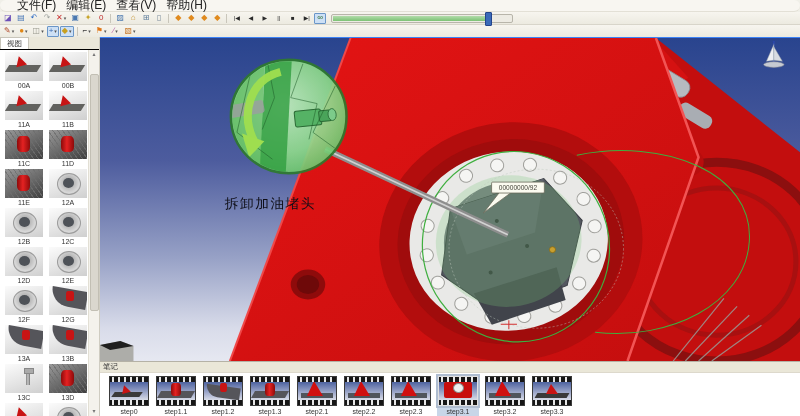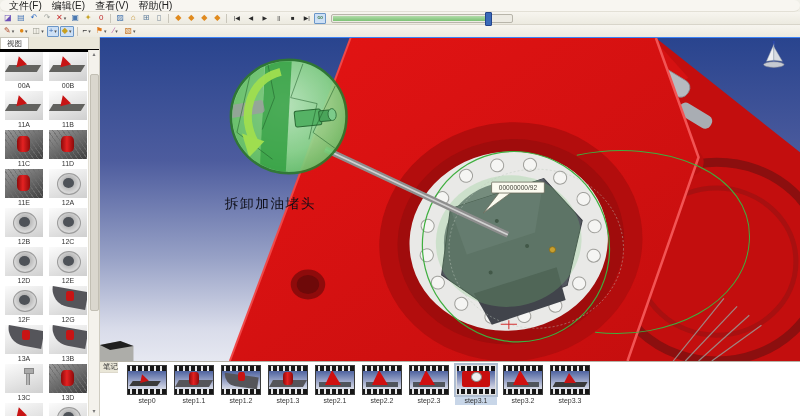--- a/index.html
+++ b/index.html
@@ -1,38 +1,38 @@
 <!DOCTYPE html>
 <html><head>
 <meta charset="utf-8">
 <style>
   html,body{margin:0;padding:0;background:#888;}
   .window{position:relative;width:800px;height:416px;background:#F0EFE8;overflow:hidden;
           font-family:"Liberation Sans","DejaVu Sans",sans-serif;-webkit-font-smoothing:antialiased;}
   
   .menubar{height:11px;background:#F8F6F1;border-bottom:1px solid #E3E0D6;display:flex;align-items:center;
-           font-size:10px;color:#222;padding-left:4px;border-radius:6px;}
+           font-size:12px;color:#222;padding-left:12px;border-radius:6px;}
   .menu-item{padding:0 5px;height:100%;display:flex;align-items:center;cursor:default;}
   
   .toolbar{display:flex;align-items:center;background:linear-gradient(#F7F5EF,#ECEAE0);
            border-bottom:1px solid #D8D5CA;height:12px;padding:0 2px;gap:1px;}
   .tbtn{min-width:12px;height:11px;display:flex;align-items:center;justify-content:center;
         font-size:8px;line-height:1;border:1px solid transparent;border-radius:1px;box-sizing:border-box;padding:0 1px;}
   .tbtn .caret{font-size:5px;color:#555;margin-left:1px;}
   .tbtn.sel{background:#CDE0F5;border-color:#6A96C8;}
   .tsep{width:1px;height:9px;background:#C9C6BB;margin:0 2px;}
   .pbtn{font-size:6px;min-width:13px;}
   .slider{width:180px;height:7px;background:#EDEBE3;border:1px solid #B8B5AA;border-radius:2px;
           position:relative;margin-left:4px;}
   .slider-fill{position:absolute;left:1px;top:1px;bottom:1px;background:linear-gradient(#B2DCAA,#7CC274);}
   .slider-thumb{position:absolute;top:-3px;width:5px;height:12px;background:#3A6AB8;border:1px solid #24448C;border-radius:1px;}
   
   .main{position:absolute;top:37px;left:0;right:0;bottom:0;display:flex;}
   .sidebar{width:99px;background:#FFFFFF;border-right:1px solid #CFCCC1;position:relative;flex:none;}
-  .side-tabstrip{height:12px;background:#EAE7DA;border-bottom:3px solid #000000;display:flex;align-items:flex-end;}
+  .side-tabstrip{height:12px;background:#EAE7DA;border-bottom:1px solid #000000;display:flex;align-items:flex-end;}
   .side-tab{background:#FFF;border:1px solid #C8C5BA;border-bottom:none;font-size:7.5px;color:#333;
             padding:0 6px;height:11px;display:flex;align-items:center;}
   .thumbs{position:absolute;top:13px;left:0;right:10px;bottom:0;overflow:hidden;
           display:flex;flex-wrap:wrap;align-content:flex-start;padding:2px 0 0 5px;column-gap:6px;}
   .thumb{width:38px;text-align:center;margin-bottom:1px;cursor:pointer;}
   .thumb-img{width:38px;height:29px;background:linear-gradient(160deg,#FBFBFB 0%,#E4E4E4 55%,#CFCFCF 100%);
              position:relative;overflow:hidden;}
   .thumb-label{font-size:7px;color:#333;height:9px;line-height:9px;}
   .thumb-img i{position:absolute;display:block;}
   
@@ -55,21 +55,21 @@
   .sbar{position:absolute;top:13px;right:0;bottom:0;width:10px;background:#F4F2EC;border-left:1px solid #E2DFD4;}
   .sb-pin{height:9px;font-size:6px;color:#777;text-align:center;line-height:9px;}
   .sb-thumb{position:absolute;top:24px;left:1px;width:7px;height:235px;background:#DAD7CE;
             border:1px solid #C2BFB4;border-radius:2px;}
   .sb-down{position:absolute;bottom:0;left:0;width:100%;height:9px;font-size:6px;color:#777;text-align:center;line-height:8px;}
   
   .content{flex:1;display:flex;flex-direction:column;min-width:0;}
   .viewport{flex:1;position:relative;overflow:hidden;border-top:1px solid #3b82f6;}
   .viewport svg{display:block;width:100%;height:100%;}
   
-  .notes{height:54px;border-top:1px solid #B5B2A6;background:#FFF;display:flex;flex-direction:row;flex:none;}
+  .notes{height:54px;border-top:1px solid #B5B2A6;background:#FFF;display:flex;flex-direction:column;flex:none;}
   .notes-header{height:10px;background:#EAE7D8;border-bottom:1px solid #DDD9CC;display:flex;align-items:center;
                 font-size:7.5px;color:#333;padding-left:3px;flex:none;}
   .steps{flex:1;display:flex;align-items:flex-start;padding:3px 0 0 8px;gap:5px;background:#FFF;}
   .step{width:42px;text-align:center;cursor:pointer;}
   .step-thumb{width:40px;height:30px;margin:0 auto;border:1px solid #3A3A3A;box-sizing:border-box;
               background:#141414;display:flex;flex-direction:column;position:relative;}
   .film{height:5px;flex:none;background:repeating-linear-gradient(90deg,#161616 0 2px,#E8E8E8 2px 4px,#161616 4px 6px);}
   .frame{flex:1;background:linear-gradient(#4E63A0,#AEB6D2 70%,#D8DCE8);position:relative;overflow:hidden;}
   .frame i{position:absolute;display:block;}
   .step-label{font-size:7px;color:#333;height:9px;line-height:9px;margin-top:1px;}

